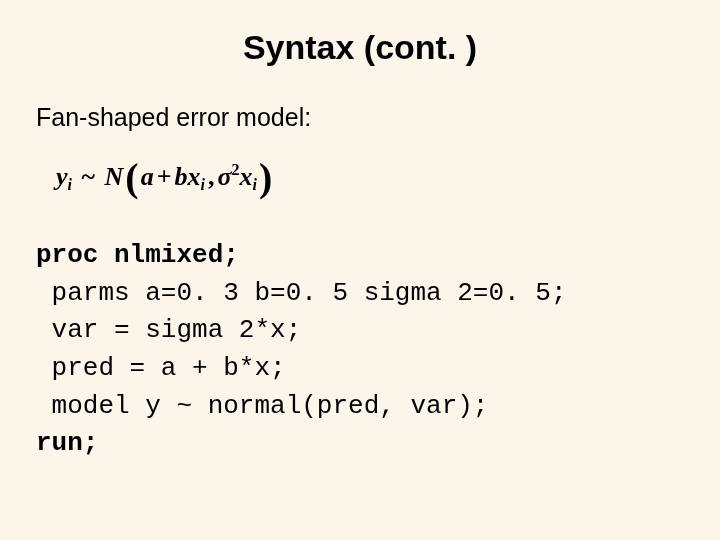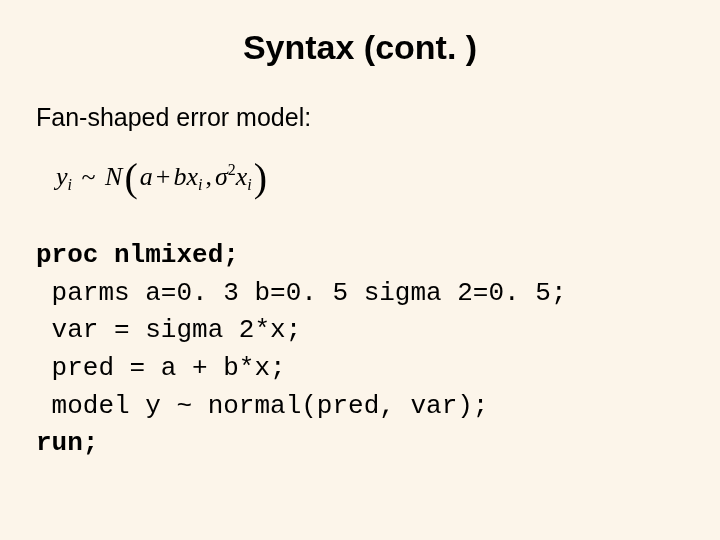--- a/index.html
+++ b/index.html
@@ -27,20 +27,21 @@
     font-size: 25px;
     margin: 17px 0 22px 0;
     font-weight: normal;
   }
   .formula {
     font-family: "Times New Roman", Times, serif;
     font-size: 26px;
     font-style: italic;
     margin: 0 0 36px 20px;
     white-space: nowrap;
+    font-weight: bold;
   }
   .formula .paren {
     font-style: normal;
     font-size: 40px;
     vertical-align: -6px;
     padding: 0 2px;
   }
   .formula .sub {
     font-size: 16px;
     vertical-align: -5px;

